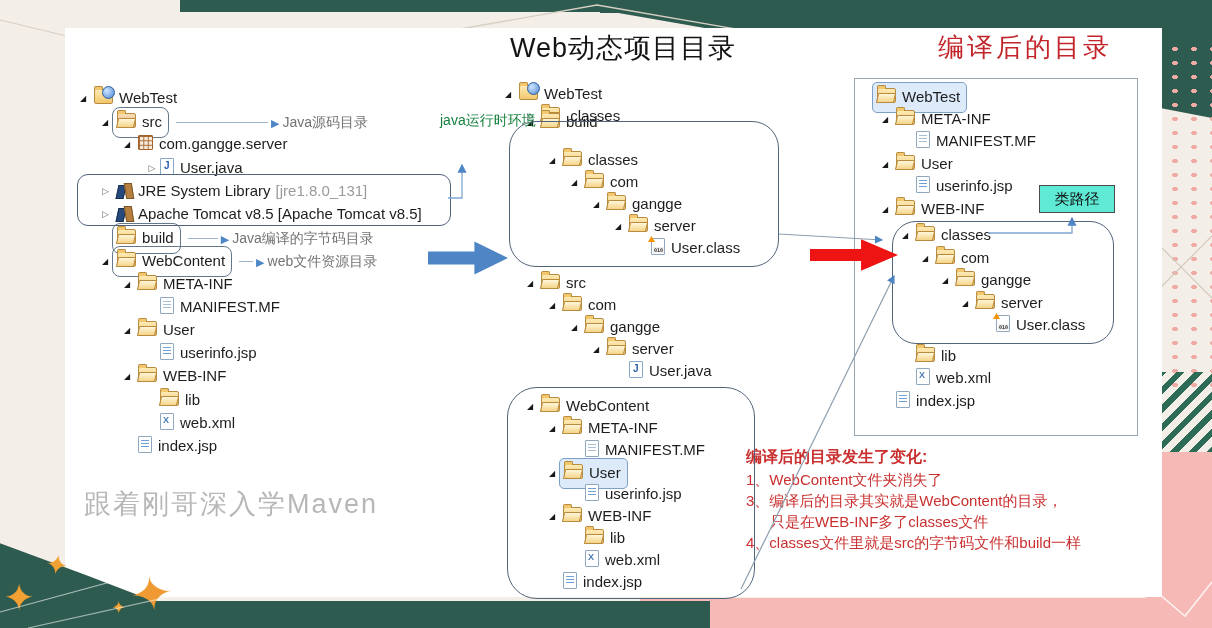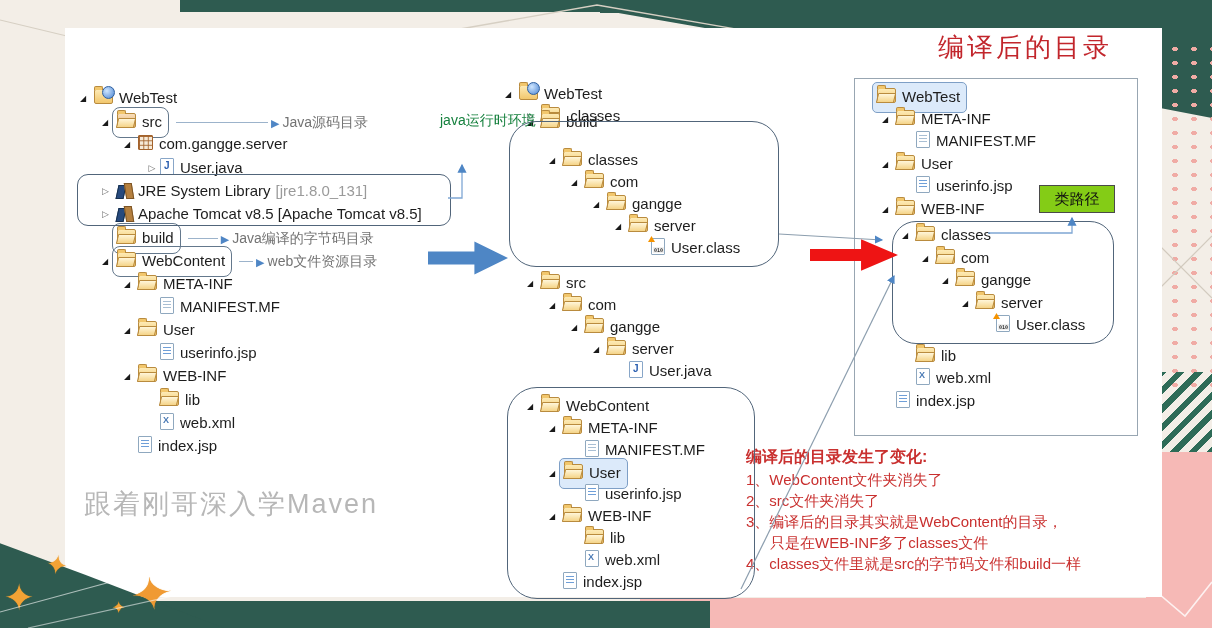--- a/index.html
+++ b/index.html
@@ -25,21 +25,21 @@
   
   #panel{left:65px;top:28px;width:1097px;height:569px;background:#ffffff;z-index:1;position:absolute;}
   .layer{position:absolute;left:0;top:0;width:1212px;height:628px;}
   #bg-svg{z-index:0;} #fg-svg{z-index:4;pointer-events:none;}
   #content{z-index:3;pointer-events:none;}
   
   .coltitle{position:absolute;color:#141414;font-size:27px;letter-spacing:1px;}
   #title-right{color:#c2262c;letter-spacing:3px;font-size:26px;}
   #watermark{position:absolute;left:84px;top:486px;font-size:27px;color:#b7b7b7;letter-spacing:2px;}
   #jre-annot{position:absolute;left:396px;top:112px;font-size:14px;color:#15803d;margin-left:44px;}
-  #classpath-box{position:absolute;left:1039px;top:185px;width:74px;height:26px;background:#84cc16;
+  #classpath-box{position:absolute;left:1039px;top:185px;width:74px;height:26px;background:#5eead4;
     border:1.6px solid #4a4a4a;font-size:15px;color:#111;text-align:center;line-height:26px;z-index:4;}
   
   .trow{position:absolute;white-space:nowrap;font-size:15px;color:#1d1d1d;height:20px;line-height:28px;}
   .tw{display:inline-block;width:12px;font-size:8px;color:#1a1a1a;vertical-align:2px;}
   .tw.closed{color:#6b6b6b;font-size:9px;}
   .rwrap{display:inline-block;}
   .rowbox{border:1.4px solid #64788c;border-radius:8px;padding:0 6px 1px 2px;margin-left:-2px;}
   .hlbg{background:#dceafa;}
   .hlbg.rowbox{border-color:#7e9fc6;border-radius:5px;}
   .sfx{color:#9a9a9a;margin-left:5px;}
@@ -116,20 +116,21 @@
 
   <div id="panel"></div>
 
   <div class="dec" id="dec-teal-corner"></div>
   <span class="sparkle" style="left:46px;top:552px;font-size:26px;transform:rotate(10deg);">✦</span>
   <span class="sparkle" style="left:4px;top:580px;font-size:36px;">✦</span>
   <span class="sparkle" style="left:130px;top:568px;font-size:52px;transform:scaleY(.85) rotate(-8deg);color:#f09a33;">✦</span>
   <span class="sparkle" style="left:112px;top:600px;font-size:16px;">✦</span>
 
   <div id="content" class="layer">
+    <div class="coltitle" style="left:510px;top:30px;">Web动态项目目录</div>
     <div class="coltitle" id="title-right" style="left:938px;top:30px;">编译后的目录</div>
 
     <div id="tree-left">
         <div class="trow" style="left: 80px; top: 84px;"><span class="tw open">◢</span><span class="rwrap"><span class="ic ic-project"></span><span class="lbl">WebTest</span></span></div>
         <div class="trow" style="left: 102px; top: 107.2px;"><span class="tw open">◢</span><span class="rwrap rowbox"><span class="ic ic-srcfolder"></span><span class="lbl">src</span></span><span class="nline" style="width: 92px;"></span><span class="narr">▶</span><span class="ntext">Java源码目录</span></div>
         <div class="trow" style="left: 124px; top: 130.4px;"><span class="tw open">◢</span><span class="rwrap"><span class="ic ic-package"></span><span class="lbl">com.gangge.server</span></span></div>
         <div class="trow" style="left: 146px; top: 153.6px; text-align: center;"><span class="tw closed">▷</span><span class="rwrap"><span class="ic ic-java"></span><span class="lbl">User.java</span></span></div>
         <div class="trow" style="left: 102px; top: 176.8px;"><span class="tw closed">▷</span><span class="rwrap"><span class="ic ic-lib"></span><span class="lbl">JRE System Library</span></span><span class="sfx">[jre1.8.0_131]</span></div>
         <div class="trow" style="left: 102px; top: 200px;"><span class="tw closed">▷</span><span class="rwrap"><span class="ic ic-lib"></span><span class="lbl">Apache Tomcat v8.5 [Apache Tomcat v8.5]</span></span></div>
         <div class="trow" style="left: 102px; top: 223.2px;"><span class="tw none"></span><span class="rwrap rowbox"><span class="ic ic-folder"></span><span class="lbl">build</span></span><span class="nline" style="width: 30px;"></span><span class="narr">▶</span><span class="ntext">Java编译的字节码目录</span></div>
@@ -184,21 +185,20 @@
         <div class="trow" style="left: 882px; top: 386.5px;"><span class="tw none"></span><span class="rwrap"><span class="ic ic-jsp"></span><span class="lbl">index.jsp</span></span></div>
       </div>
 
     <div id="jre-annot">java运行时环境</div>
 
     <div id="watermark">跟着刚哥深入学Maven</div>
 
     <div id="notes">
       <div class="ntitle">编译后的目录发生了变化:</div>
       <div>1、WebContent文件夹消失了</div>
-      <div>2、src文件夹消失了</div>
       <div>3、编译后的目录其实就是WebContent的目录，</div>
       <div class="cont">只是在WEB-INF多了classes文件</div>
       <div>4、classes文件里就是src的字节码文件和build一样</div>
     </div>
   </div>
 
   <div class="grpbox" id="box-jre"></div>
   <div class="grpbox" id="rect-mid-build"></div>
   <div class="grpbox" id="rect-mid-web"></div>
   <div class="grpbox" id="rect-right-outer"></div>

